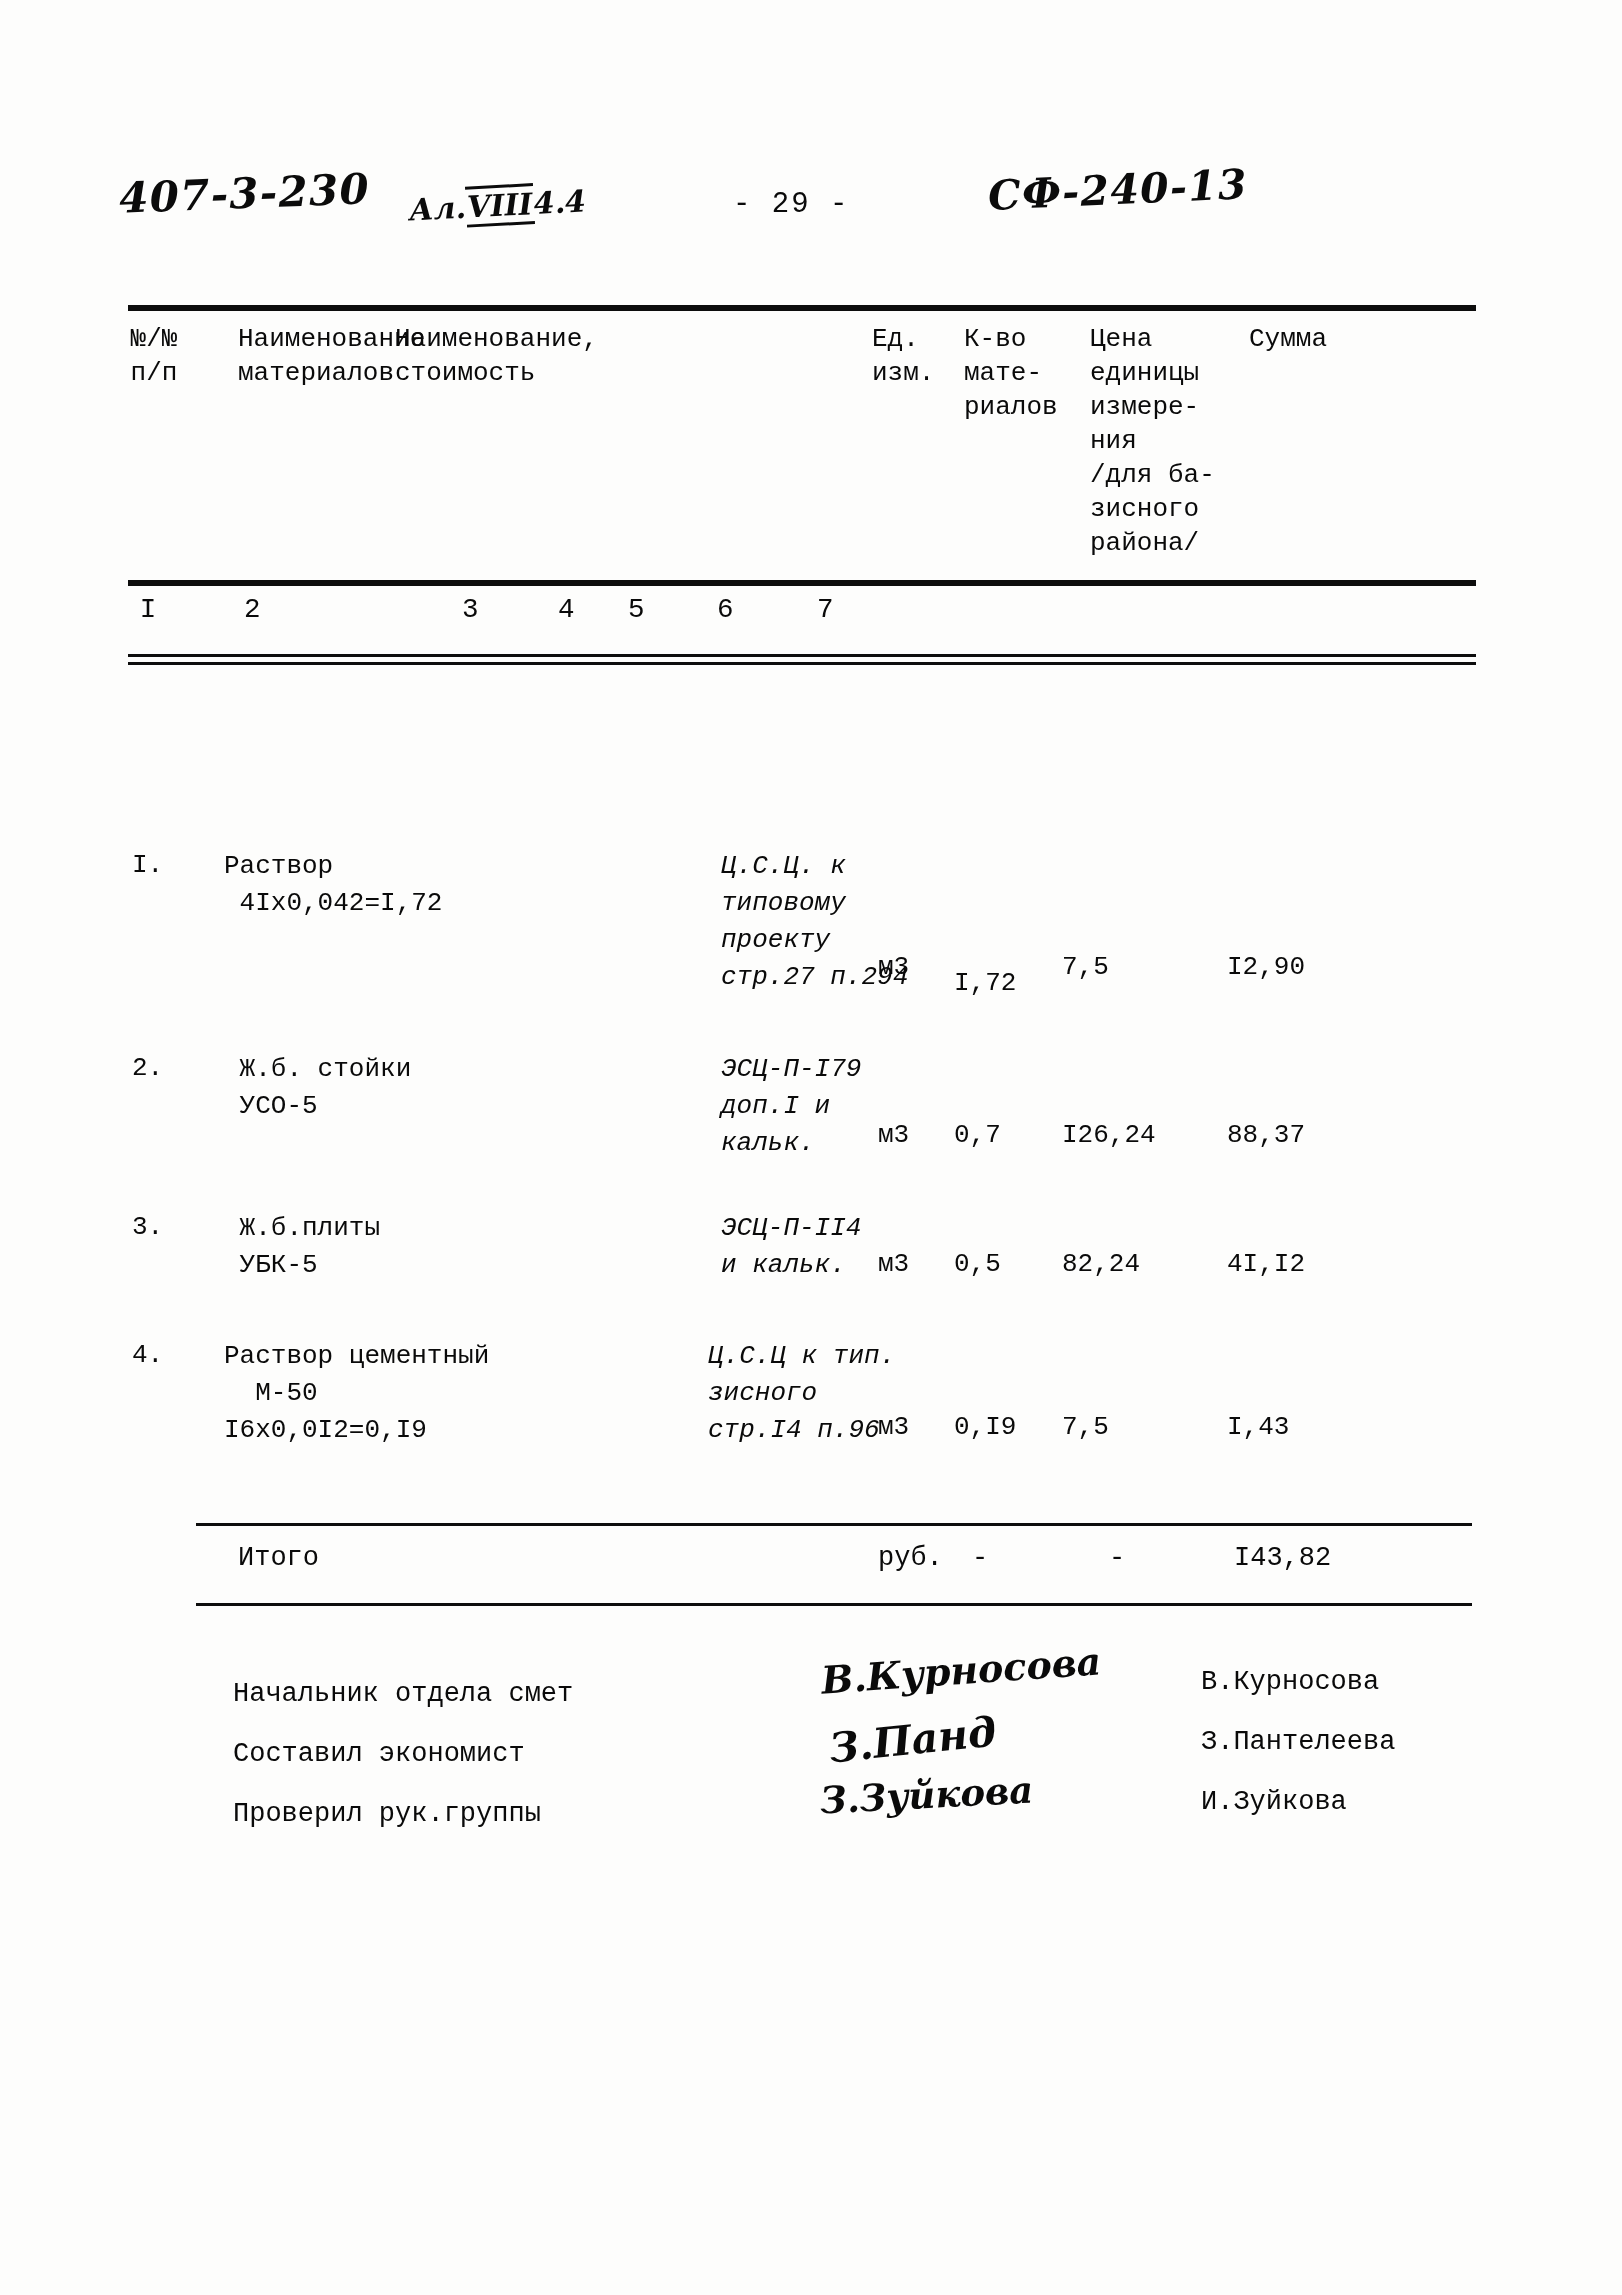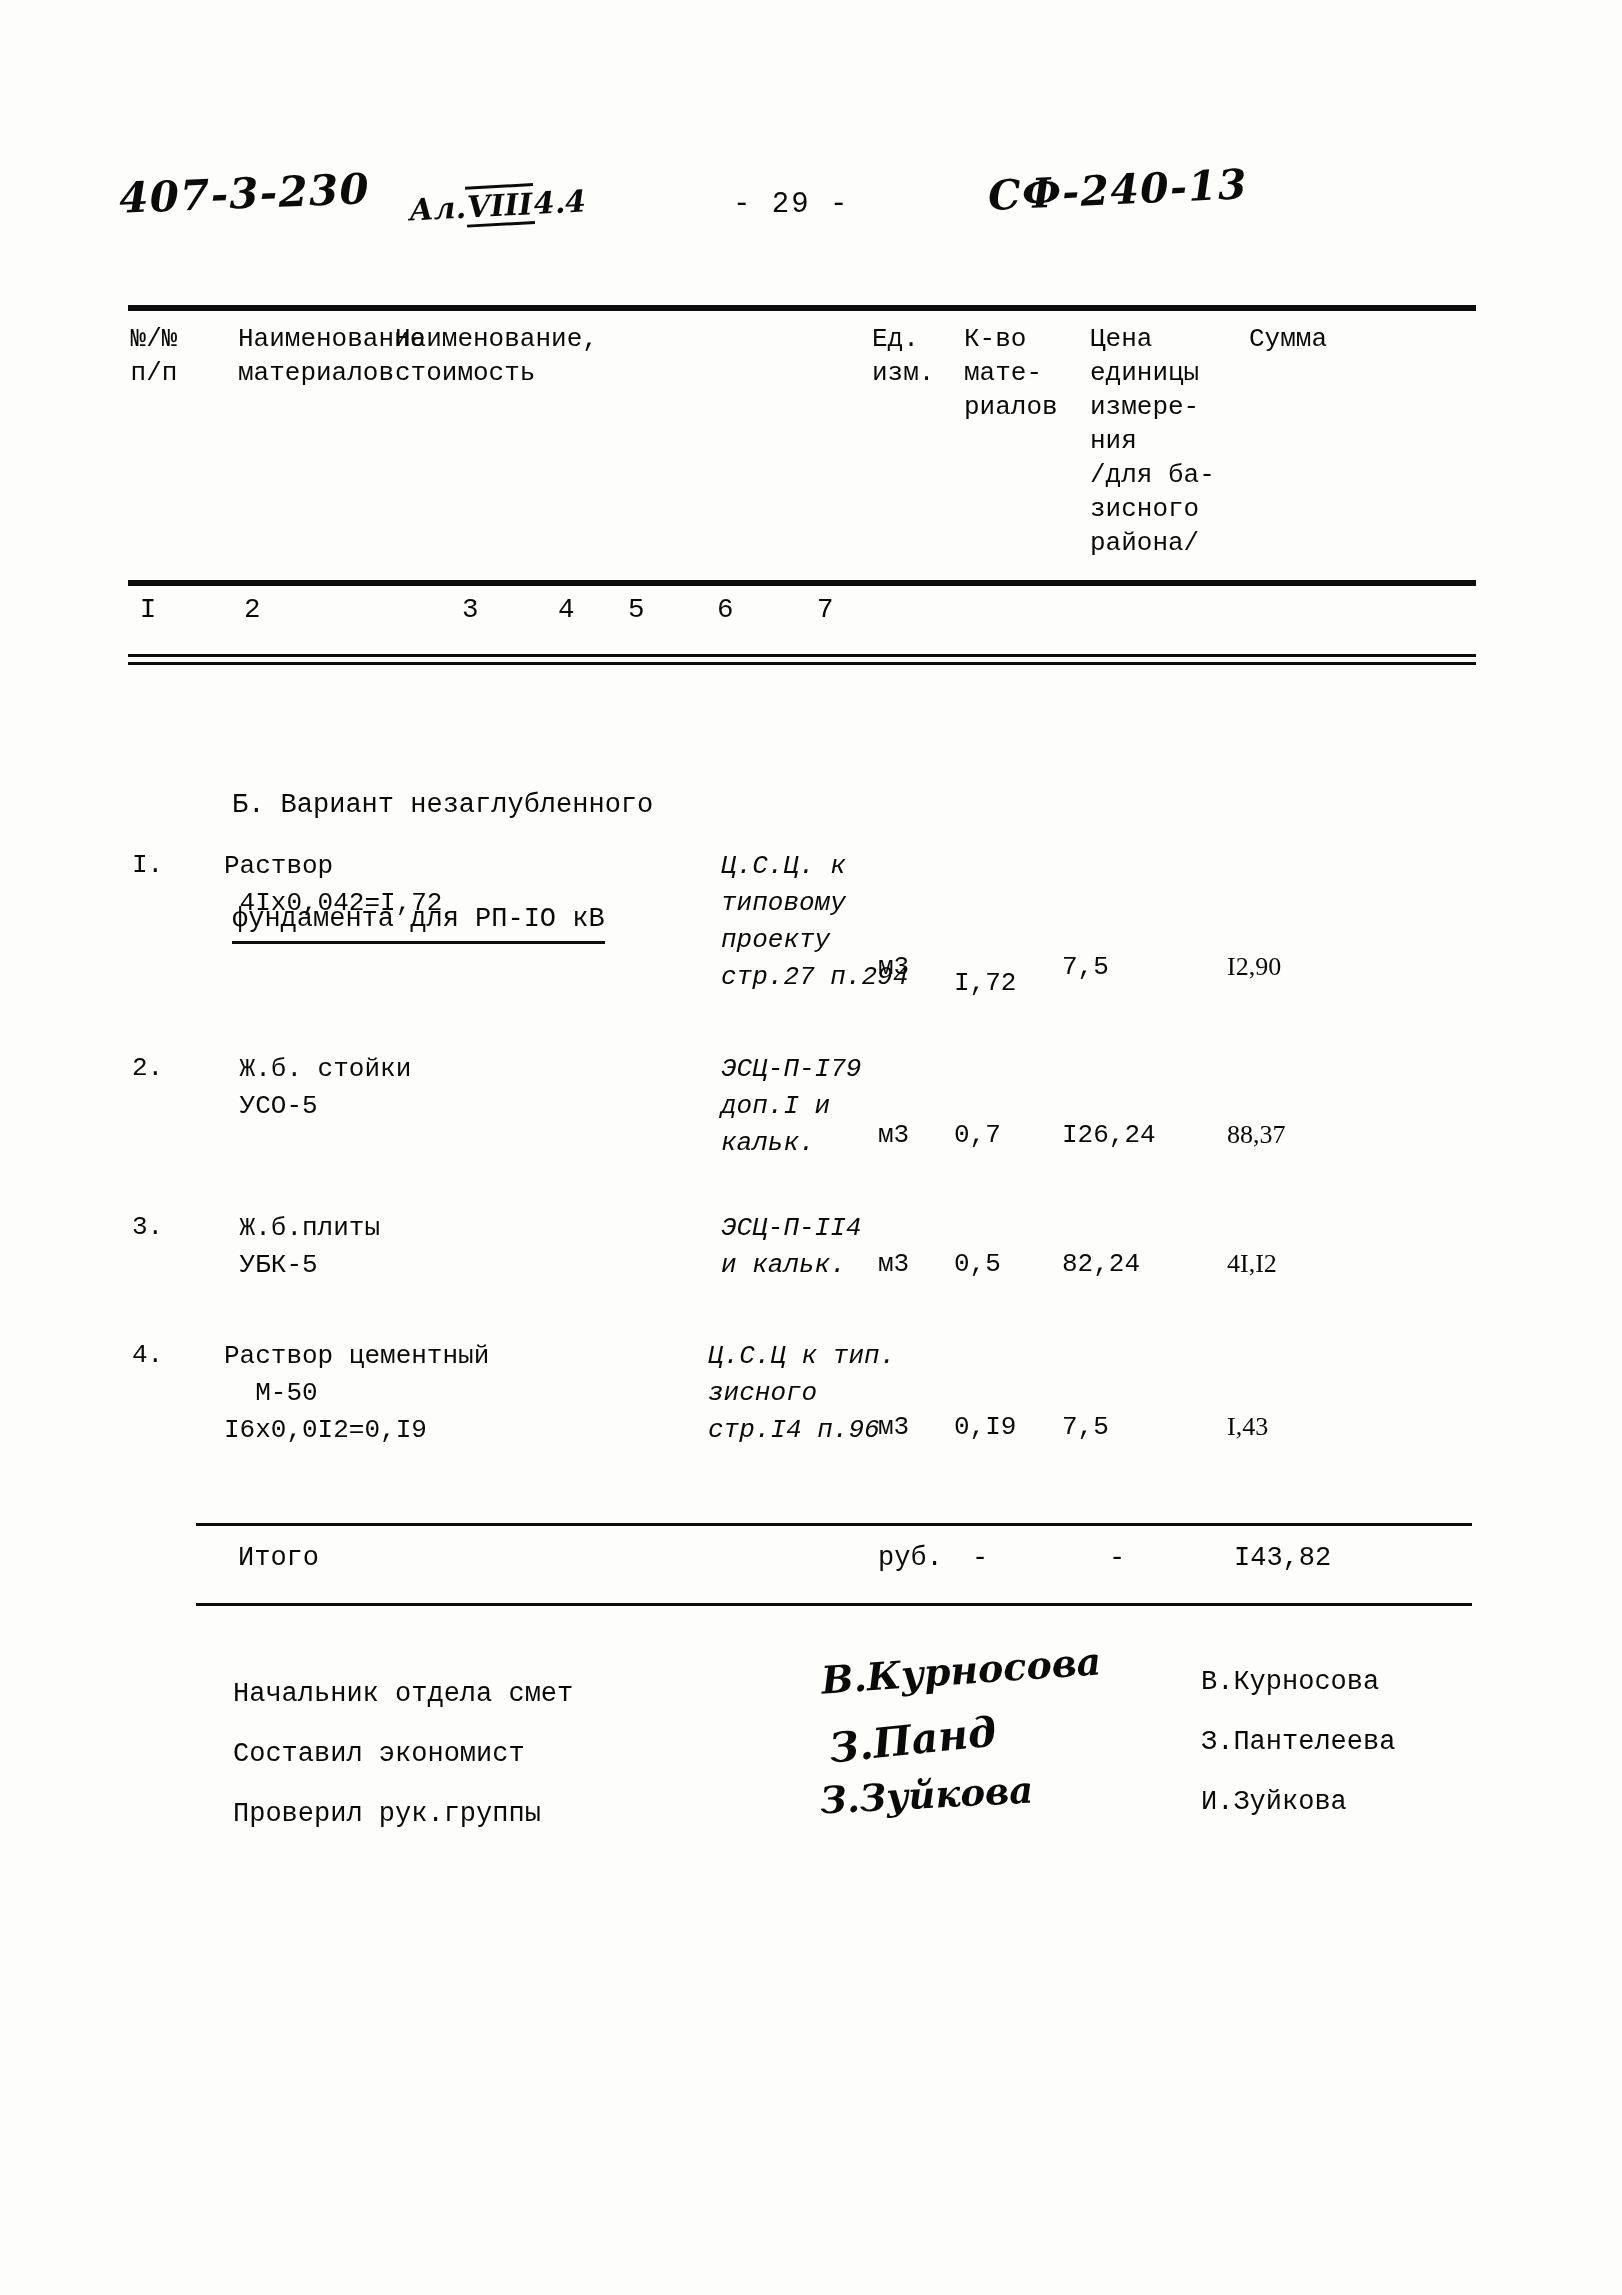--- a/index.html
+++ b/index.html
@@ -153,21 +153,21 @@
   .r2 { top: 1051px; }
   .r3 { top: 1210px; }
   .r4 { top: 1338px; }
 
   .col-no   { position: absolute; left: 3.9px;   white-space: pre; }
   .col-name { position: absolute; left: 96px; white-space: pre; line-height: 37px;}
   .col-basis{ position: absolute; left: 593px; white-space: pre; line-height: 37px; font-style: italic;}
   .col-unit { position: absolute; left: 750px; white-space: pre; }
   .col-qty  { position: absolute; left: 826px; white-space: pre; }
   .col-price{ position: absolute; left: 934px; white-space: pre; }
-  .col-sum  { position: absolute; left: 1099px; white-space: pre; font-family: Liberation Serif, serif; }
+  .col-sum  { position: absolute; left: 1099px; white-space: pre; }
 
   
   .total {
     position: absolute;
     top: 1543px;
     left: 128px;
     width: 1348px;
     font-size: 27px;
   }
   .t-label { position: absolute; left: 110px; }
@@ -237,24 +237,20 @@
 
     <div class="cell numrow n1">I</div>
     <div class="cell numrow n2">2</div>
     <div class="cell numrow n3">3</div>
     <div class="cell numrow n4">4</div>
     <div class="cell numrow n5">5</div>
     <div class="cell numrow n6">6</div>
     <div class="cell numrow n7">7</div>
   </div>
 
-  <div class="section">
-    <div>Б. Вариант незаглубленного</div>
-    <div><span class="underline">фундамента для РП-IO кВ</span></div>
-  </div>
 
   <div class="tbl">
 
     <div class="row r1">
       <span class="col-no">I.</span>
       <span class="col-name">Раствор
  4Iх0,042=I,72</span>
       <span class="col-basis">Ц.С.Ц. к
 типовому
 проекту

